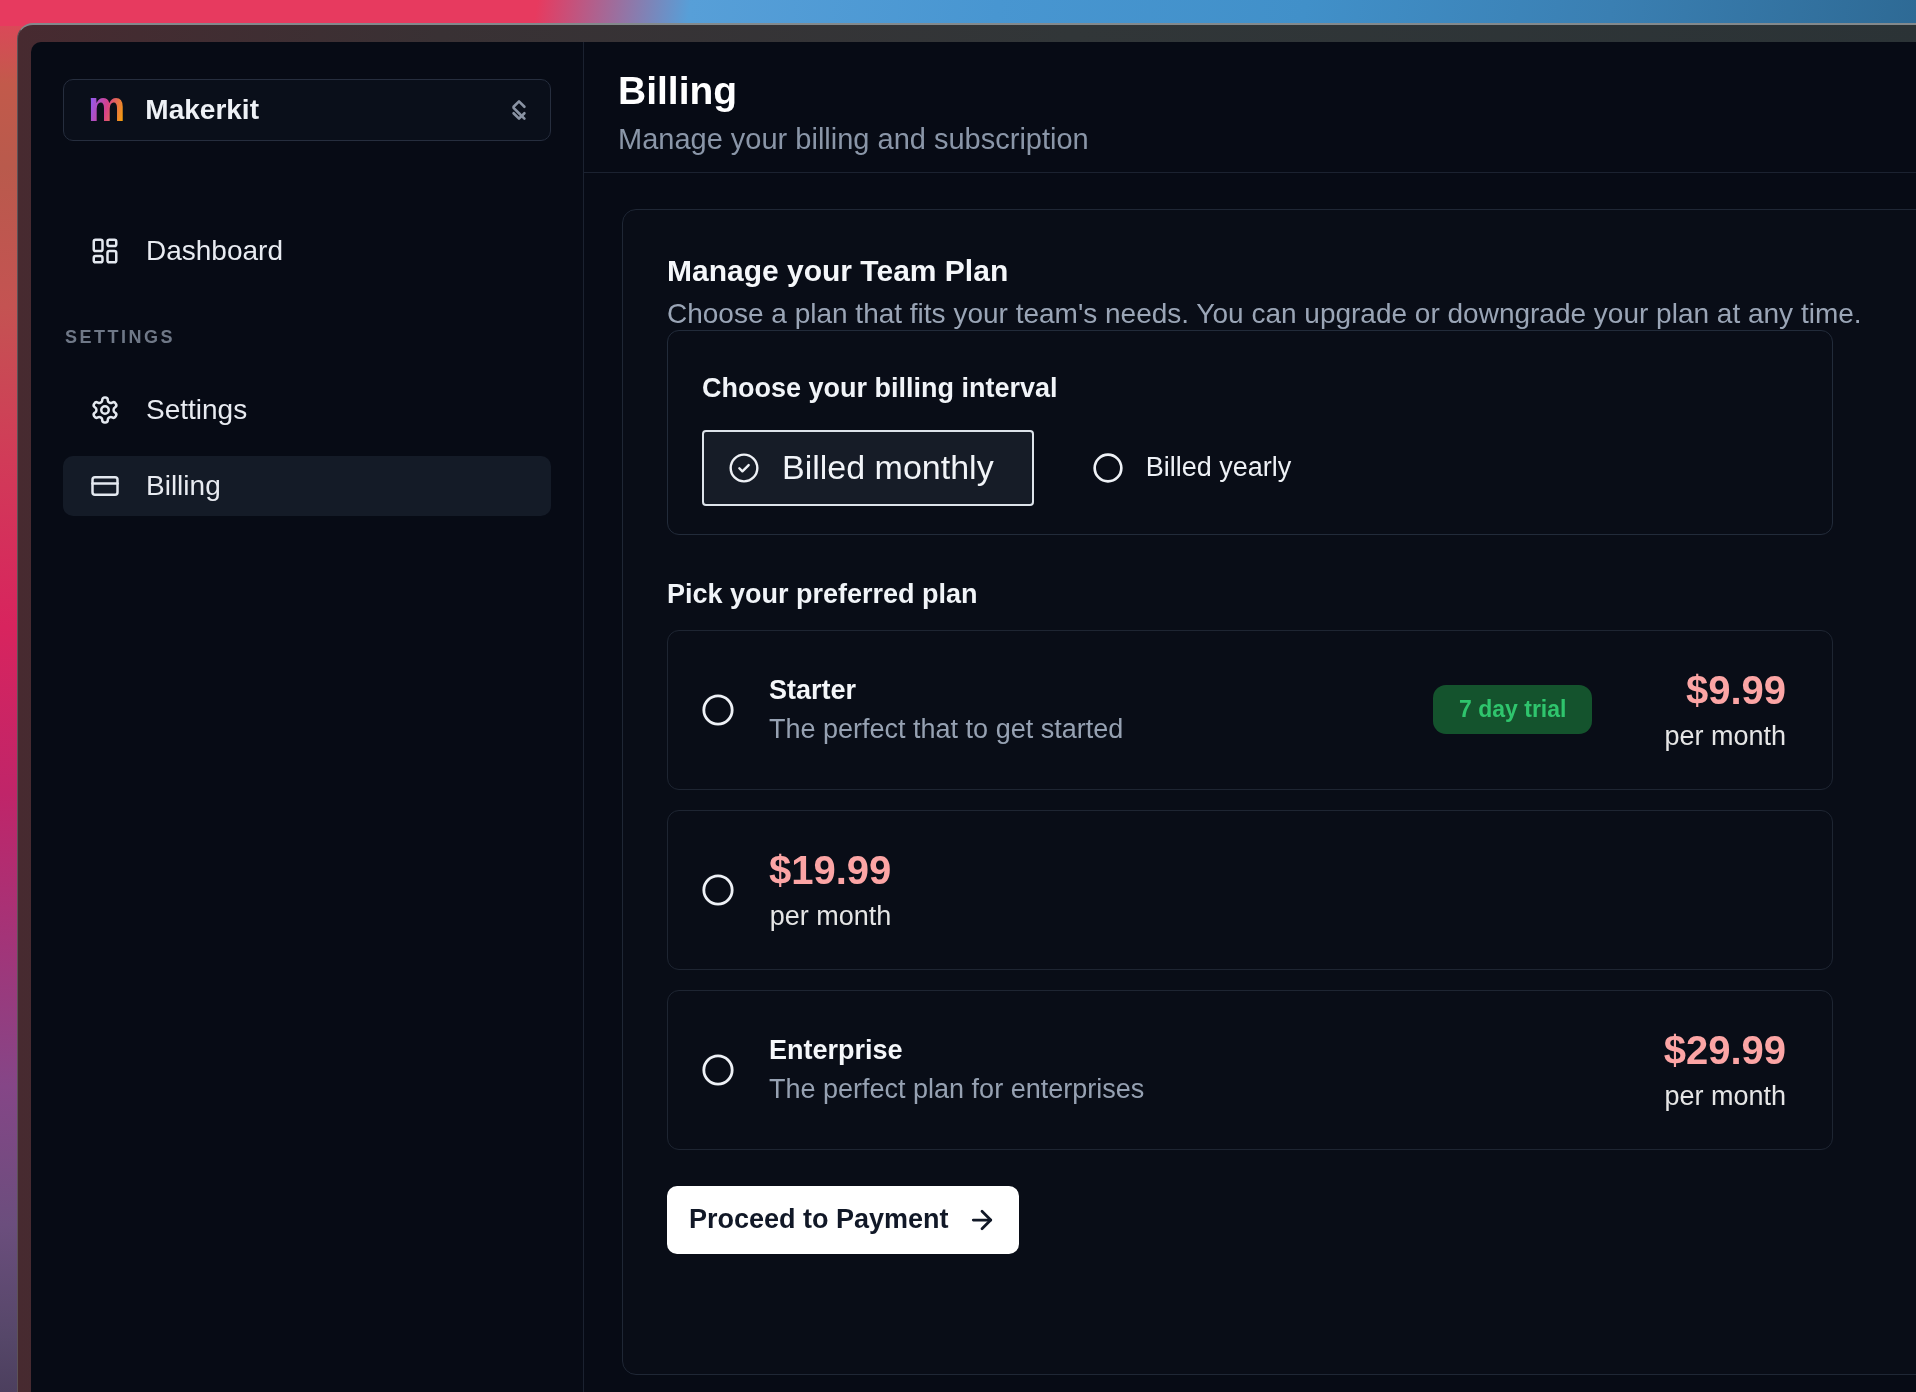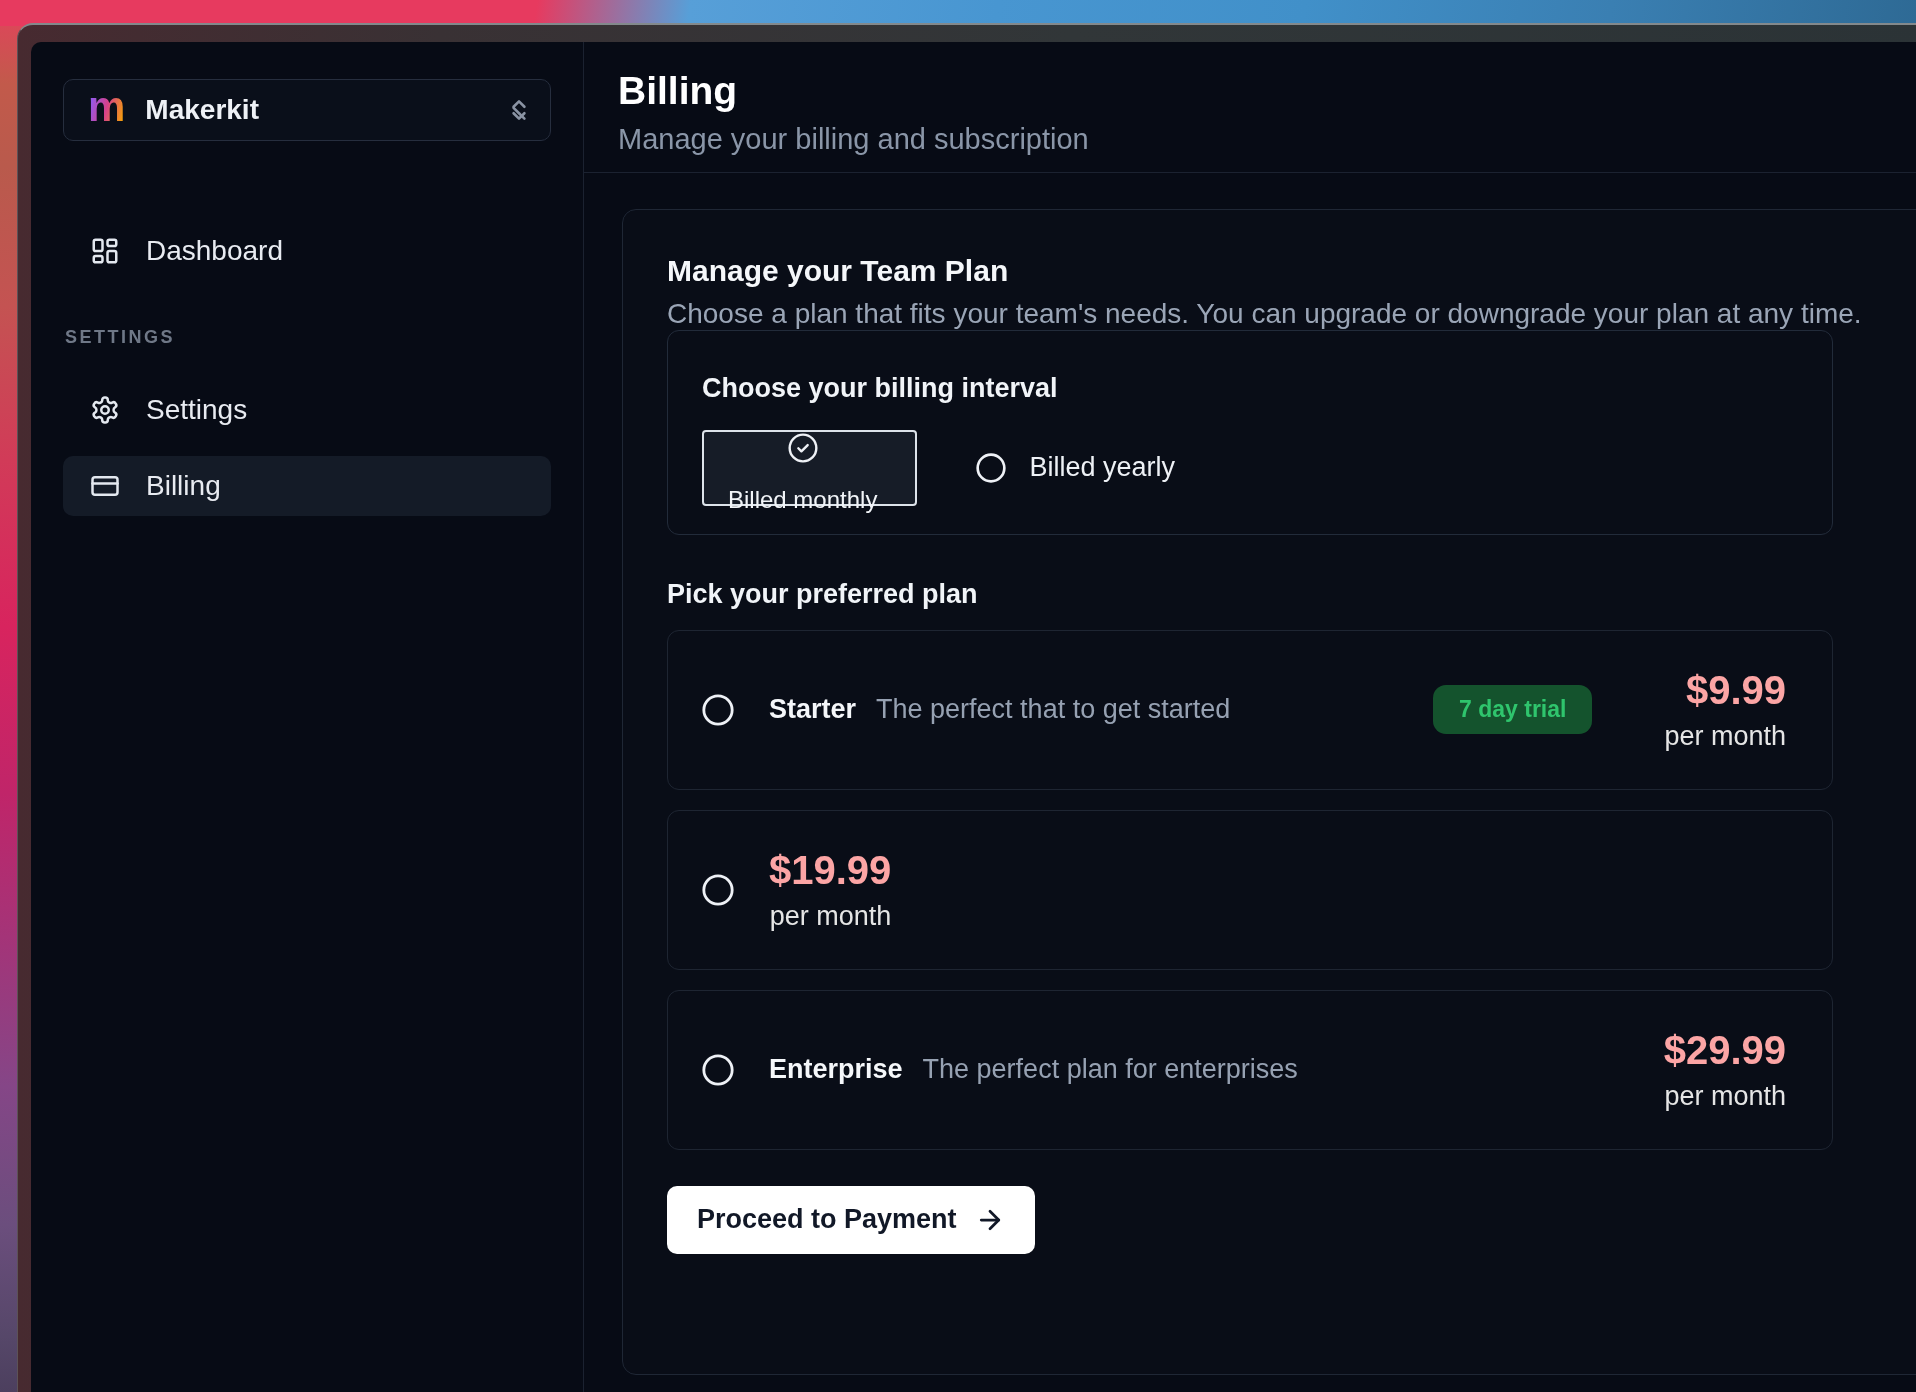--- a/index.html
+++ b/index.html
@@ -101,57 +101,56 @@
     width: 1166px; 
     border: 1px solid #222b3a; border-radius: 12px;
     padding: 42px 34px 28px 34px;
   }
   .interval-label { color: #f1f4f8; font-size: 27px; font-weight: 600; }
   .interval-options { margin-top: 26px; display: flex; align-items: center; gap: 58px; }
   .interval-option-btn {
     display: flex; align-items: center; gap: 22px;
     height: 76px; padding: 0 38px 0 24px;
     border: 2px solid #dde3ea; border-radius: 4px;
-    background: #161c27; color: #f1f4f8; font-size: 24px;
-    cursor: pointer;
-    flex-direction: column;
+    background: #161c27; color: #f1f4f8; font-size: 34px;
+    cursor: pointer;
   }
   .interval-option-plain {
     display: flex; align-items: center; gap: 22px;
     color: #eef1f6; font-size: 27px; cursor: pointer;
   }
   .interval-option-btn .icon, .interval-option-plain .icon { display: flex; color: #eef1f6; }
 
   .plans-label { margin-top: 44px; color: #f1f4f8; font-size: 27px; font-weight: 600; }
 
   .plan-row {
     width: 1166px; height: 160px; margin-top: 20px;
     border: 1px solid #1e2532; border-radius: 12px;
     display: flex; align-items: center;
     padding: 0 46px 0 33px; gap: 34px;
     cursor: pointer;
   }
   .plan-radio { display: flex; color: #eef1f6; flex: 0 0 auto; }
-  .plan-info { flex: 1; display: flex; flex-direction: row; gap: 20px; min-width: 0; }
+  .plan-info { flex: 1; display: flex; flex-direction: column; gap: 8px; min-width: 0; }
   .plan-name { color: #f5f7fa; font-size: 27px; font-weight: 700; }
   .plan-desc { color: #96a1b2; font-size: 27px; }
   .trial-badge {
     background: #14532d; color: #2fc56d;
     font-size: 23px; font-weight: 700;
     padding: 11px 26px; border-radius: 13px;
     margin-right: 38px; flex: 0 0 auto;
   }
   .price-block { text-align: right; display: flex; flex-direction: column; gap: 8px; flex: 0 0 auto; }
   .price { color: #fca5a5; font-size: 40px; font-weight: 700; }
   .period { color: #e5e5e5; font-size: 27px; }
 
   .proceed-btn {
     margin-top: 36px;
     display: inline-flex; align-items: center; gap: 18px;
-    height: 68px; padding: 0 30px;
+    height: 68px; padding: 0 22px;
     background: #ffffff; color: #111827;
     border: none; border-radius: 10px;
     font-family: inherit; font-size: 27px; font-weight: 600;
     cursor: pointer;
   }
   .proceed-btn .icon { display: flex; color: #111827; }
 
   svg { display: block; }
 </style>
 </head>

